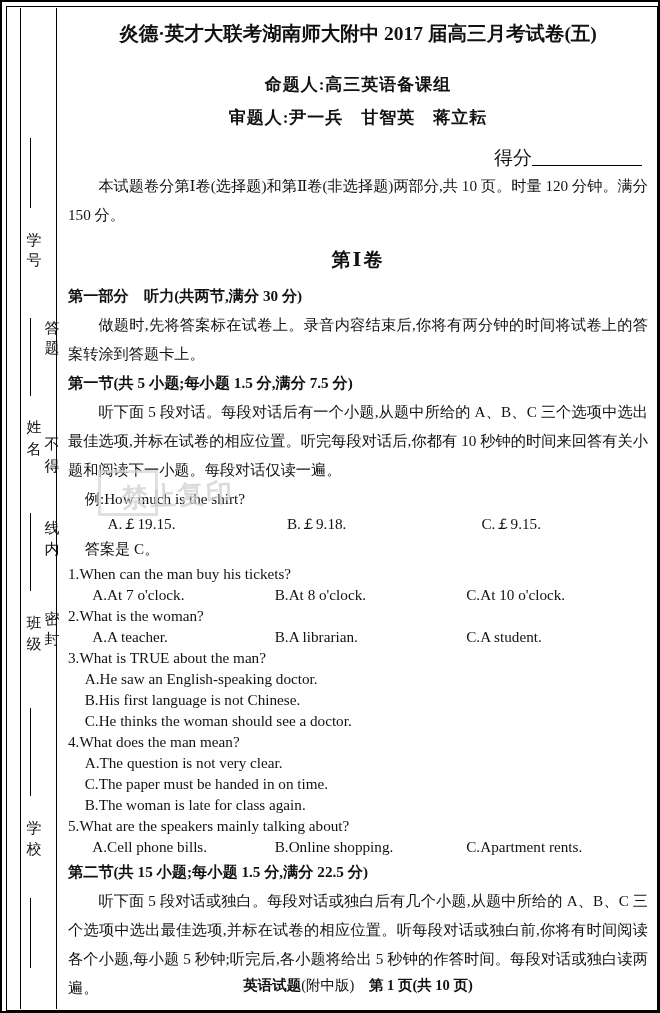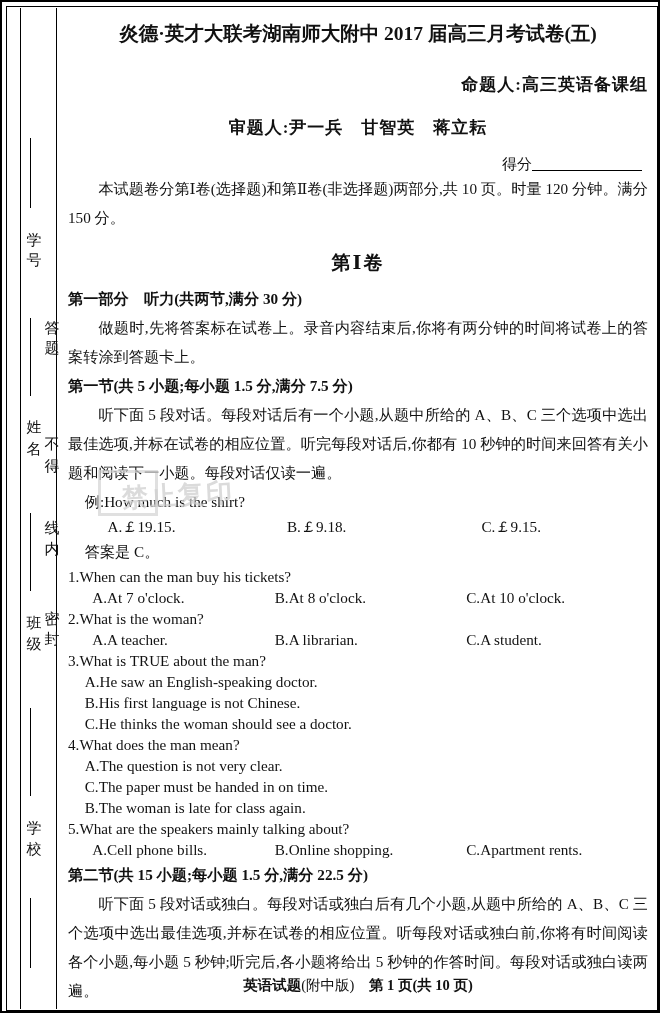--- a/index.html
+++ b/index.html
@@ -85,36 +85,36 @@
     white-space: nowrap;
   }
   .subject {
     text-align: center;
     font-weight: bold;
     font-size: 30px;
     letter-spacing: 14px;
     margin-top: 22px;
   }
   .maker-line {
-    text-align: right;
+    text-align: center;
     font-weight: bold;
     font-size: 17px;
     margin-top: 26px;
     letter-spacing: 1px;
   }
   .reviewer-line {
     text-align: center;
     font-weight: bold;
     font-size: 17px;
-    margin-top: 20px;
+    margin-top: 10px;
     letter-spacing: 1px;
   }
   .score-line {
     text-align: right;
-    font-size: 15px;
+    font-size: 19px;
     margin-top: 16px;
     padding-right: 6px;
   }
   .score-blank {
     display: inline-block;
     width: 110px;
     border-bottom: 1px solid #000;
     vertical-align: -2px;
   }
 

